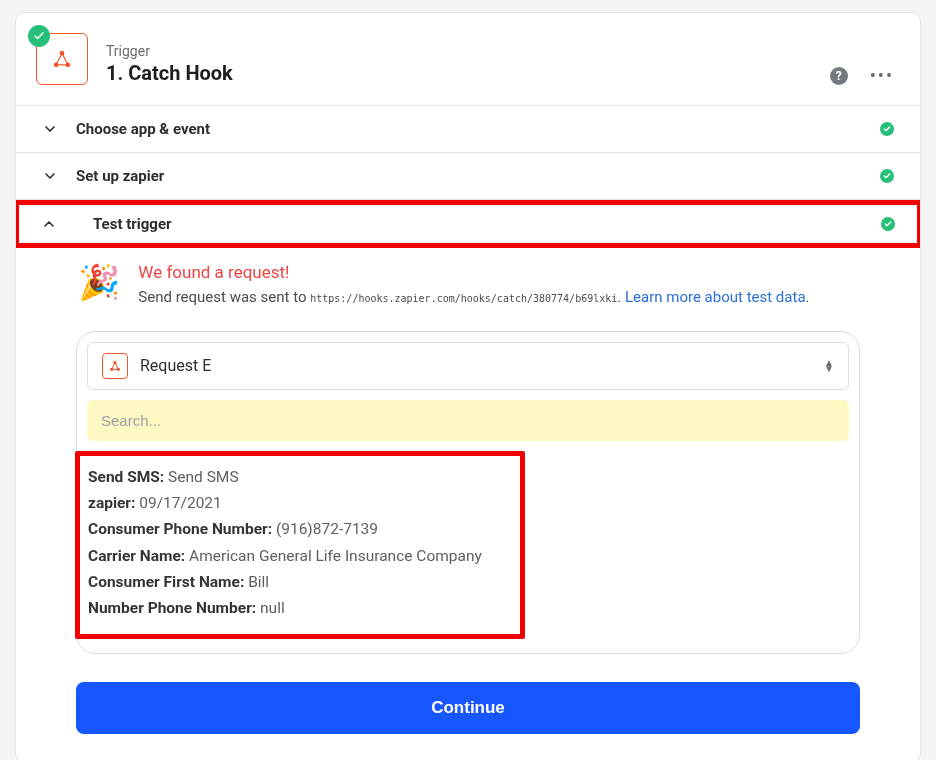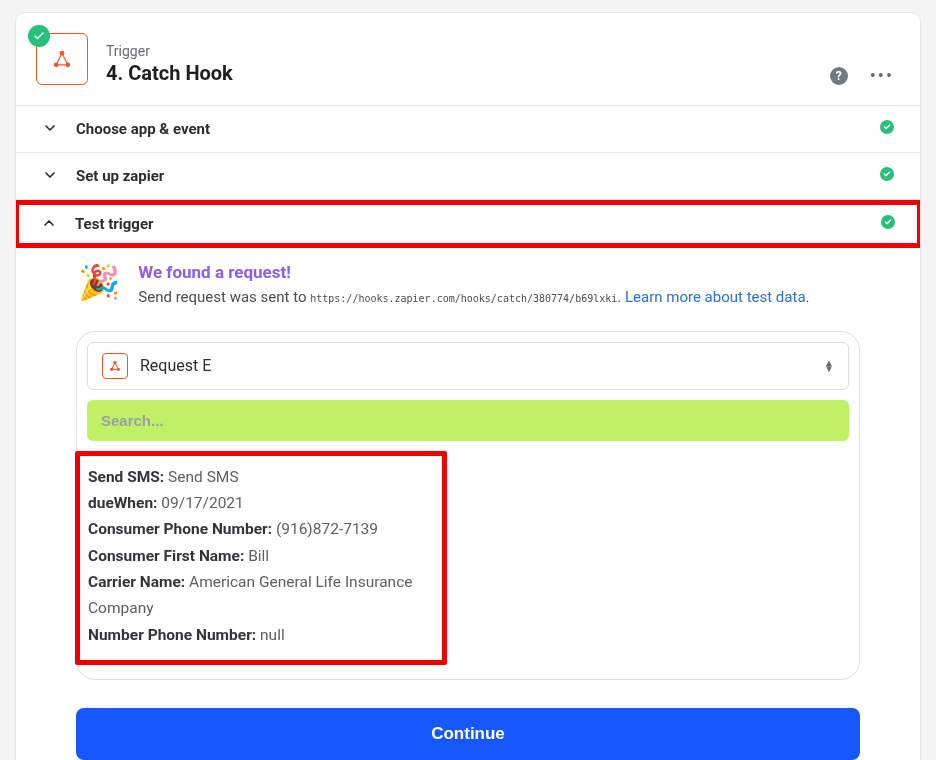--- a/index.html
+++ b/index.html
@@ -53,61 +53,62 @@
   .hdr-actions { margin-left: auto; display: flex; align-items: center; gap: 22px; }
   .help-icon {
     width: 18px; height: 18px; border-radius: 50%;
     background: #757a82; color: #fff;
     display: inline-flex; align-items: center; justify-content: center;
     font-size: 12px; font-weight: 700;
   }
   .more-icon { color: #6a6c72; font-size: 18px; letter-spacing: 2px; line-height: 1; }
 
   .row {
-    display: flex; 
+    display: flex; align-items: center;
     padding: 14px 26px;
     border-bottom: 1px solid #e5e5e8;
     cursor: pointer;
   }
   .row:last-of-type { border-bottom: none; }
   .chevron {
     width: 16px; height: 16px; margin-right: 18px;
     display: inline-flex; align-items: center; justify-content: center;
   }
   .row-label { font-size: 15px; font-weight: 700; color: #2d2e30; }
   .mini-check {
     margin-left: auto;
     width: 14px; height: 14px; border-radius: 50%;
     background: #27c07b; display: inline-flex; align-items: center; justify-content: center;
   }
   .mini-check svg { width: 8px; height: 8px; }
 
   .row.expanded {
     border-bottom: none;
+    gap: 18px;
   }
   .highlight-red {
     border: 5px solid #f00000;
     margin: 0 -2px -2px -2px;
     border-radius: 2px;
   }
   .highlight-red-data {
     border: 5px solid #f00000;
     border-radius: 2px;
     padding: 8px 8px 12px 8px;
     margin-left: -16px;
     margin-right: -4px;
-    width: 372px;
+    width: 450px;
   }
 
   .body-section {
     display: flex;
     padding: 16px 26px 10px 62px;
   }
   .party-icon { font-size: 34px; margin-right: 18px; line-height: 1.2; }
-  .found-title { font-size: 17px; font-weight: 700; color: #8b5cf6; margin-bottom: 4px; }
+  .found-title { font-size: 17px; font-weight: 400; color: #ef4444; margin-bottom: 4px; }
   .found-text { font-size: 15px; color: #4a4c52; line-height: 1.5; }
   .found-text code { font-family: ui-monospace, Menlo, Consolas, monospace; font-size: 10px; color: #4a4c52; }
   .found-text a { color: #2a6fdb; text-decoration: none; }
 
   .dropdown-panel {
     margin: 12px 60px 0 60px;
     border: 1px solid #dcdde1;
     border-radius: 19px;
   }
   .dropdown-head {
@@ -123,22 +124,22 @@
     display:flex; align-items:center; justify-content:center;
     margin-right: 12px;
   }
   .dropdown-head .mini-badge svg { width:16px; height:16px; }
   .dropdown-head .dd-label { font-size: 16px; color: #2d2e30; }
   .dropdown-head .sort-icon { margin-left:auto; color:#6a6c72; display:flex; flex-direction:column; line-height:0.6; font-size:10px; }
 
   .search-wrap { padding: 0 10px 10px 10px; }
   .search-input {
     width: 100%; padding: 12px 14px;
-    background: #bef264; border: none; border-radius: 6px;
-    font-size: 15px; color: #333; font-weight: bold;
+    background: #fef9c3; border: none; border-radius: 6px;
+    font-size: 15px; color: #333;
   }
   .search-input::placeholder { color: #9ca0a8; }
 
   .fields { padding: 0 0 8px 0; }
   .field-row { font-size: 15.5px; line-height: 1.7; color:#5e6066; }
   .field-row .k { font-weight: 700; color:#333539; }
   .field-row .v { color:#5e6066; }
 
   .footer-section { padding: 28px 60px 28px 60px; }
   .continue-btn {
@@ -166,21 +167,21 @@
           <circle cx="34" cy="34" r="4" fill="#f0562b"></circle>
           <circle cx="24" cy="14" r="4" fill="#f0562b"></circle>
           <path d="M24 14 L14 34" stroke="#f0562b" stroke-width="2" fill="none"></path>
           <path d="M24 14 L34 34" stroke="#f0562b" stroke-width="2" fill="none"></path>
           <path d="M14 34 L34 34" stroke="#f0562b" stroke-width="2" fill="none"></path>
         </svg>
       </div>
     </div>
     <div class="hdr-text">
       <div class="kicker">Trigger</div>
-      <div class="title">4. Catch Hook</div>
+      <div class="title">1. Catch Hook</div>
     </div>
     <div class="hdr-actions">
       <span class="help-icon">?</span>
       <span class="more-icon">•••</span>
     </div>
   </div>
 
   <div class="row">
     <span class="chevron">
       <svg viewBox="0 0 24 24" width="16" height="16" fill="none" stroke="#2d2e30" stroke-width="2.5" stroke-linecap="round" stroke-linejoin="round">
@@ -256,24 +257,24 @@
     </div>
 
     <div class="search-wrap">
       <input class="search-input" type="text" placeholder="Search..." style="">
     </div>
 
     <div class="fields" style="padding: 0 14px 14px 14px;">
       <div class="highlight-red-data">
         <div id="fields-host">
             <div class="field-row"><span class="k">Send SMS:</span> <span class="v">Send SMS</span></div>
-            <div class="field-row"><span class="k">dueWhen:</span> <span class="v">09/17/2021</span></div>
+            <div class="field-row"><span class="k">zapier:</span> <span class="v">09/17/2021</span></div>
             <div class="field-row"><span class="k">Consumer Phone Number:</span> <span class="v">(916)872-7139</span></div>
+            <div class="field-row"><span class="k">Carrier Name:</span> <span class="v">American General Life Insurance Company</span></div>
             <div class="field-row"><span class="k">Consumer First Name:</span> <span class="v">Bill</span></div>
-            <div class="field-row"><span class="k">Carrier Name:</span> <span class="v">American General Life Insurance Company</span></div>
             <div class="field-row"><span class="k">Number Phone Number:</span> <span class="v">null</span></div>
           </div>
       </div>
     </div>
   </div>
 
   <div class="footer-section">
     <button class="continue-btn">Continue</button>
   </div>
 

